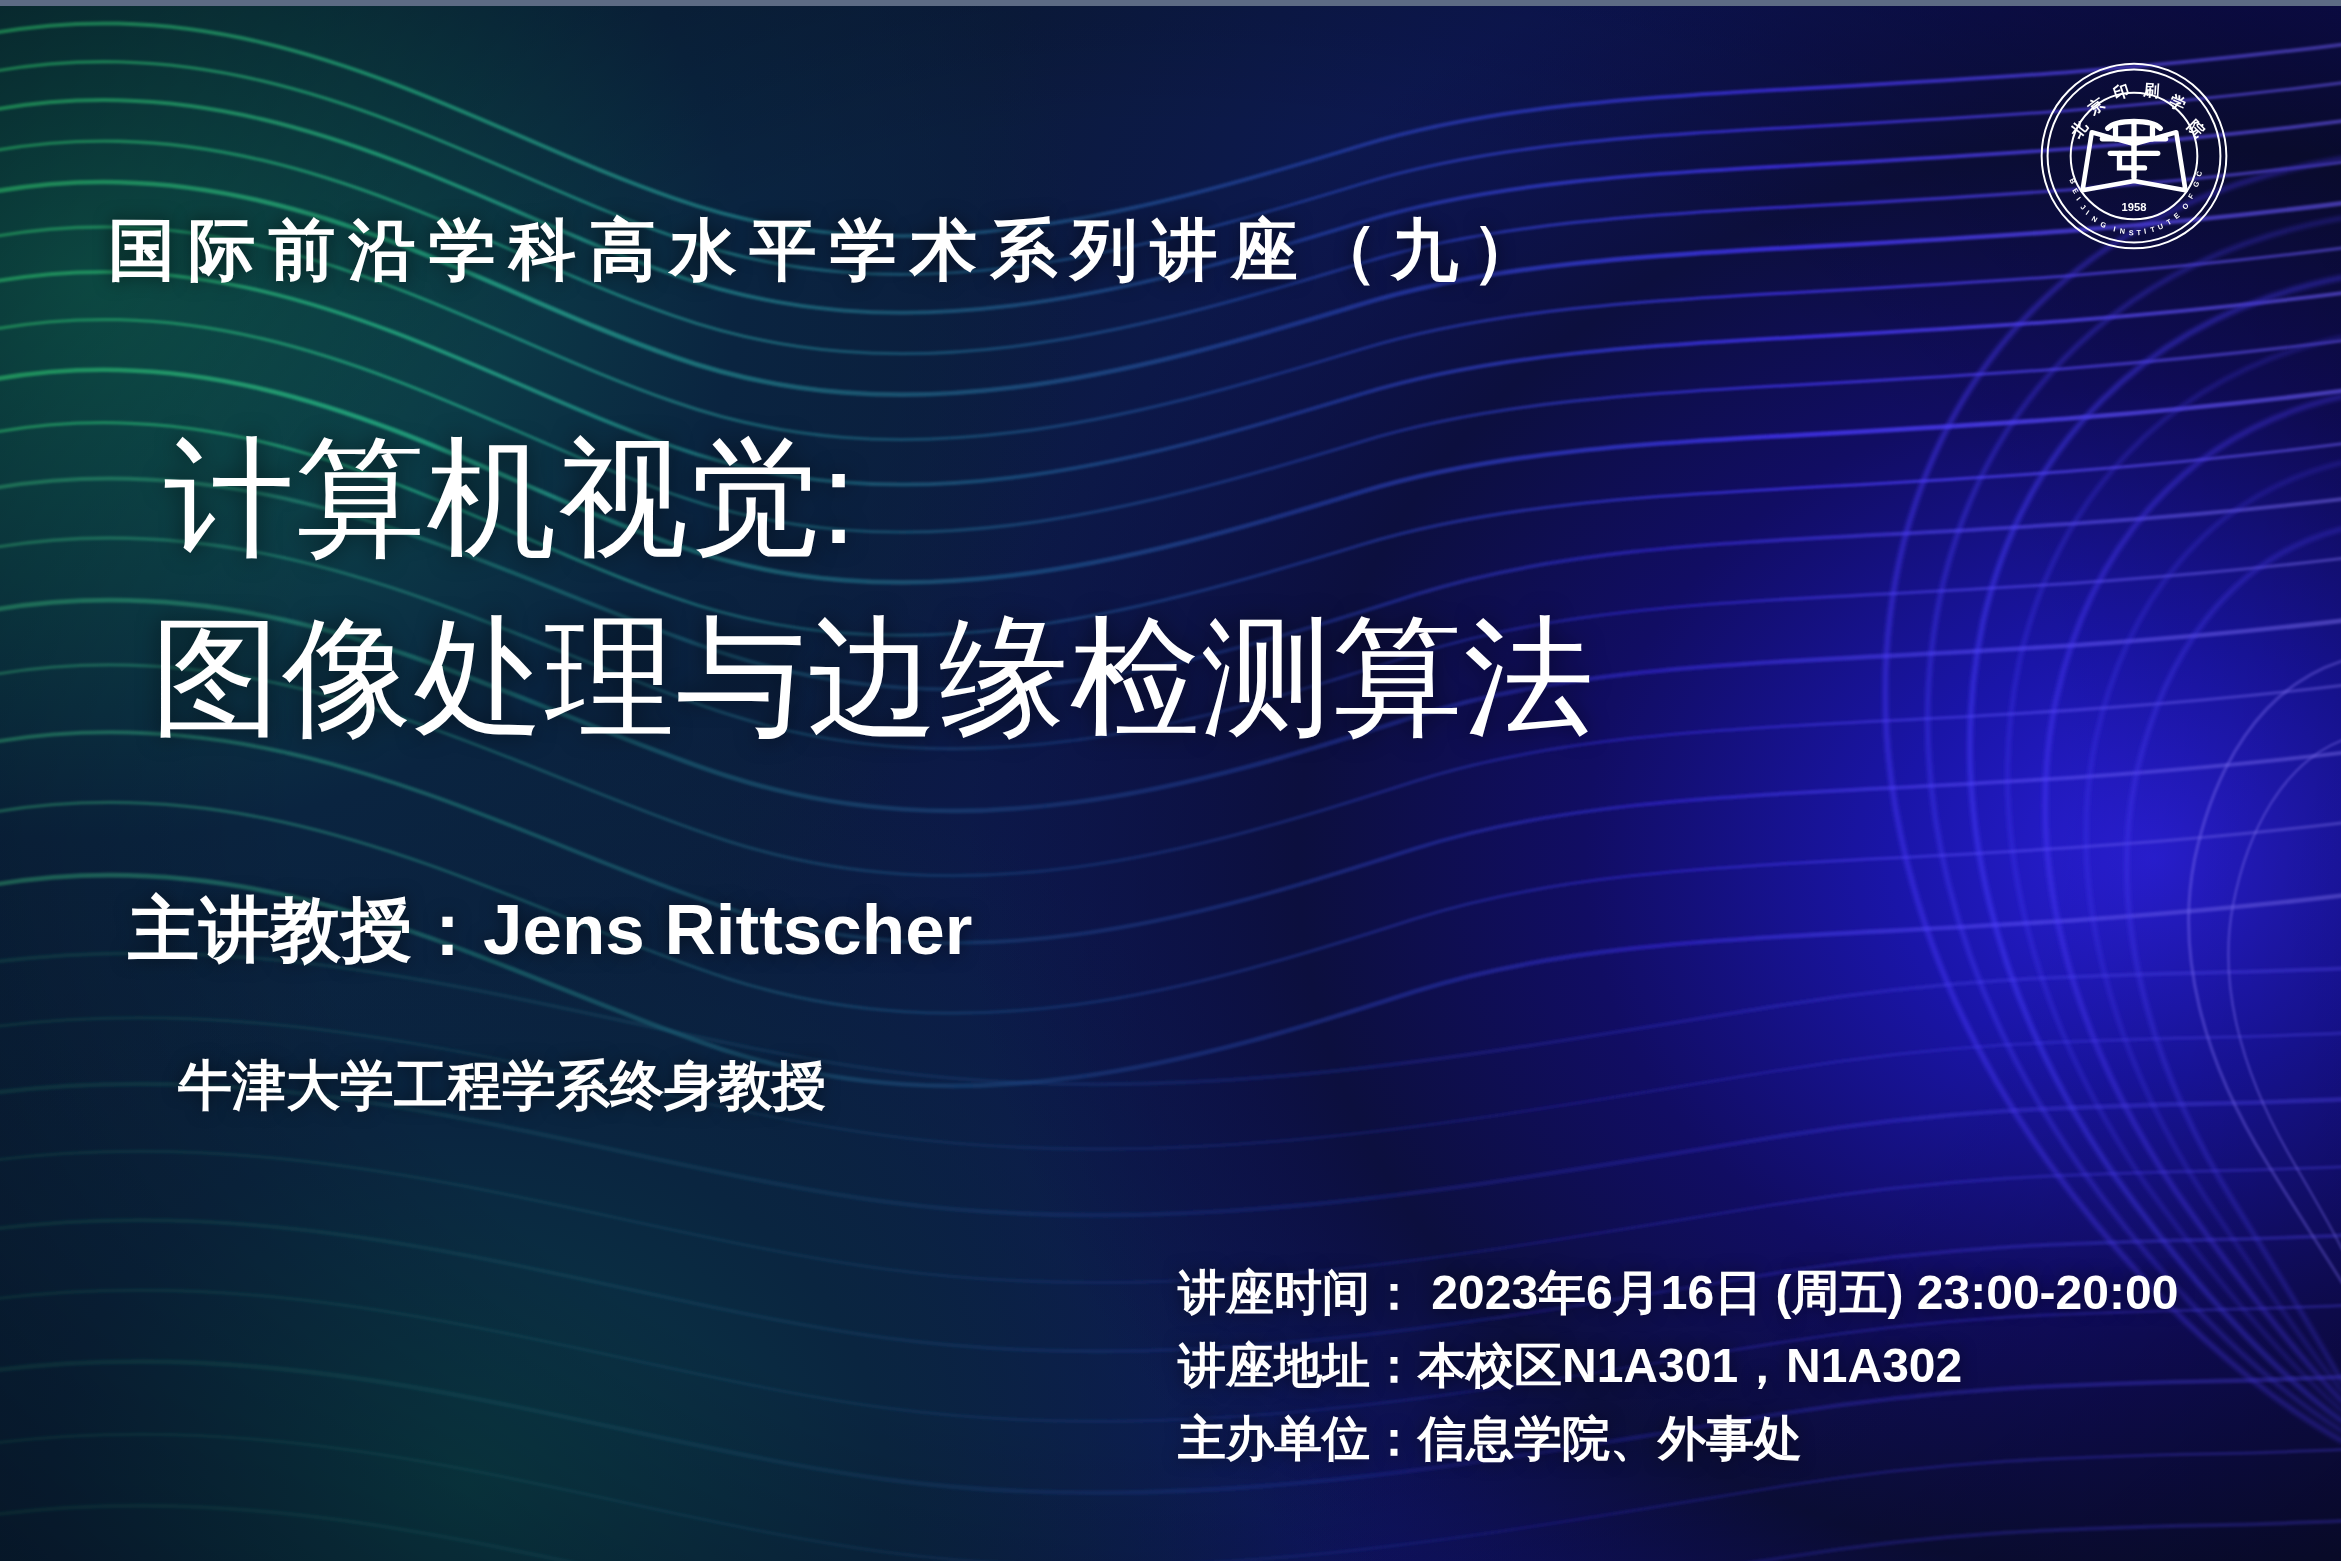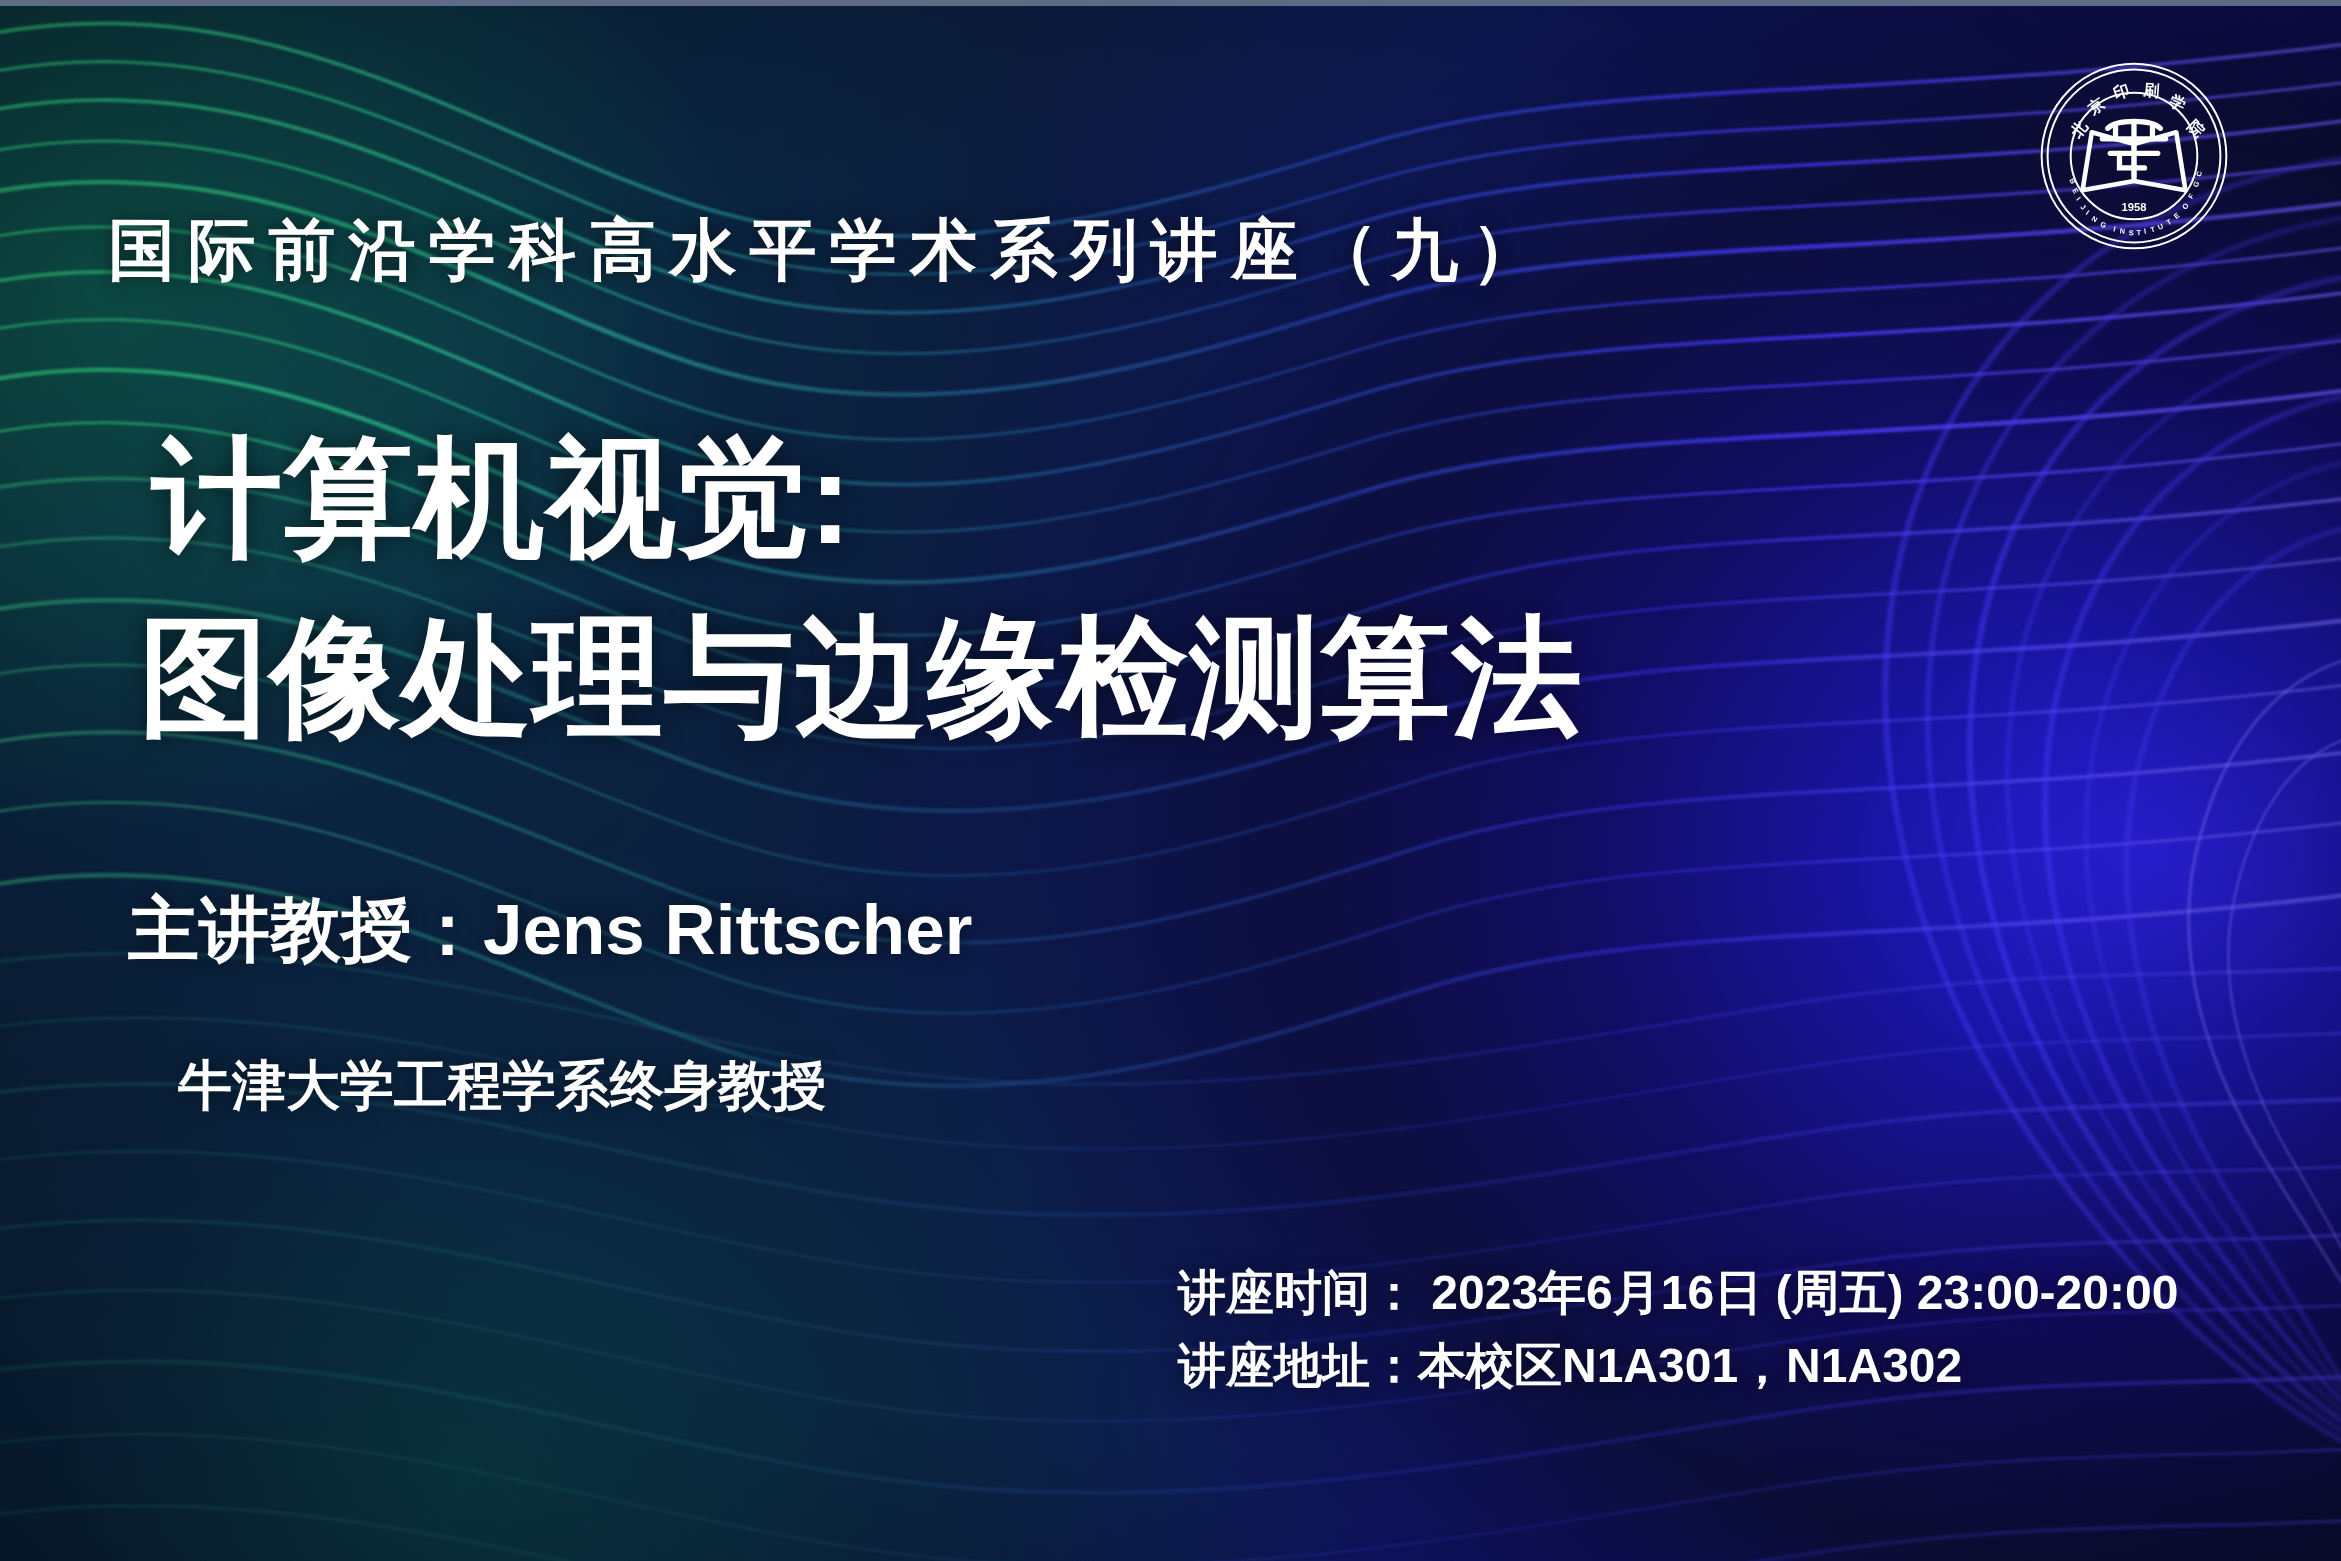--- a/index.html
+++ b/index.html
@@ -41,22 +41,22 @@
 
   
   .kicker{
     position:absolute;left:108px;top:215px;
     font-size:67px;font-weight:700;line-height:1.05;
     letter-spacing:13.2px;
     white-space:nowrap;
     text-shadow:0 0 17px rgba(0,0,0,.55);
   }
   .title{
-    position:absolute;left:152px;top:409px;
-    font-size:130px;font-weight:700;line-height:1.38;
+    position:absolute;left:164px;top:409px;
+    font-size:130px;font-weight:400;line-height:1.38;
     letter-spacing:1.3px;
     white-space:nowrap;
     text-shadow:0 0 22.5px rgba(0,0,0,.55);
   }
   .title .l2{margin-left:-13.2px;display:block;}
   .speaker{
     position:absolute;left:128px;top:891px;
     font-size:71px;font-weight:800;line-height:1.1;
     white-space:nowrap;
     text-shadow:0 0 17px rgba(0,0,0,.5);
@@ -236,16 +236,17 @@
     <span class="l1">计算机视觉:</span>
     <span class="l2">图像处理与边缘检测算法</span>
   </div>
 
   <div class="speaker">主讲教授：Jens Rittscher</div>
   <div class="affil">牛津大学工程学系终身教授</div>
 
   <div class="details">
     <div>讲座时间： 2023年6月16日 (周五) 23:00-20:00</div>
     <div>讲座地址：本校区N1A301，N1A302</div>
+    <div>主办单位：信息学院、外事处</div>
   </div>
 
 </div>
 
 
 </body></html>

